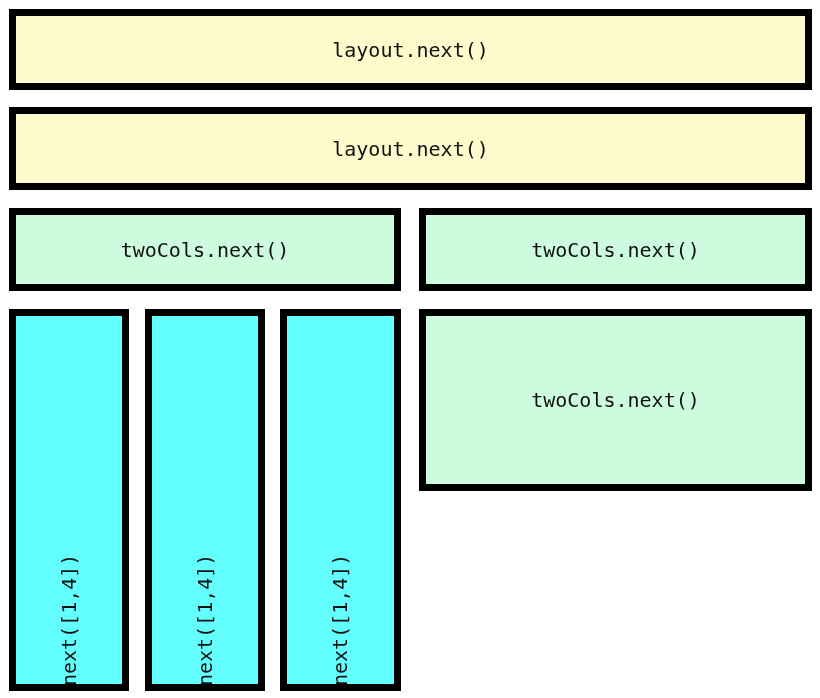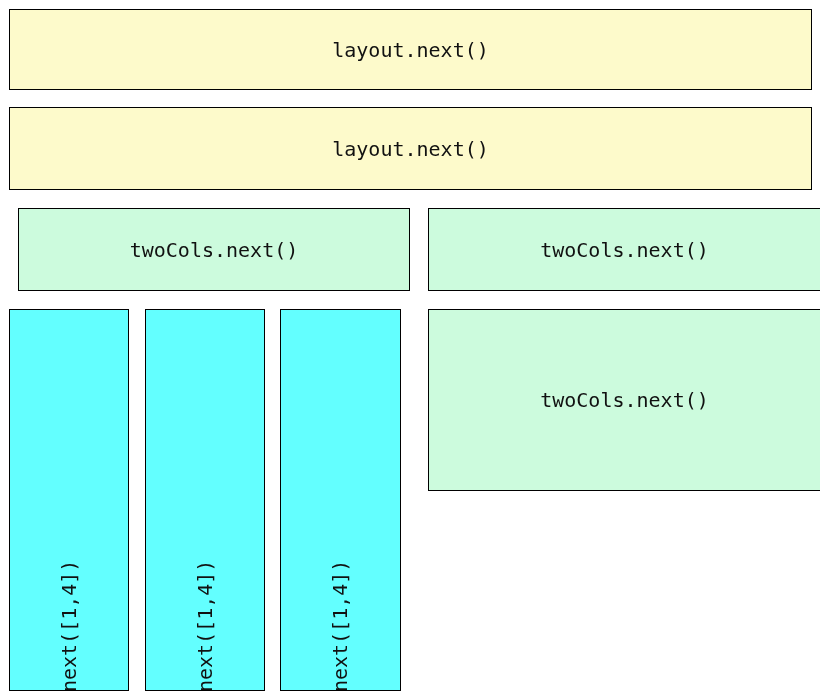--- a/index.html
+++ b/index.html
@@ -19,38 +19,38 @@
     position: absolute;
     left: 0;
     top: 0;
     width: 820px;
     height: 698px;
     background: #ffffff;
   }
   .cell {
     position: absolute;
     box-sizing: border-box;
-    border: 1px solid #0369a1;
+    border: 7px solid #0369a1;
     display: flex;
     align-items: center;
     justify-content: center;
     overflow: hidden;
   }
   .cell-label {
     font-family: "DejaVu Sans Mono", "Liberation Mono", monospace;
     font-size: 20px;
     line-height: 1;
     color: #111111;
     white-space: nowrap;
     letter-spacing: 0px;
   }
   
   .cell.tone-yellow { background: #fdfacb; }
   
-  .cell.tone-green  { background: #ccfbdd; margin-left: 9px; }
+  .cell.tone-green  { background: #ccfbdd; }
   
   .cell.tone-cyan   { background: #63ffff; }
 
   
   .cell.vertical {
     align-items: flex-end;
     justify-content: center;
     padding-bottom: 18px;
   }
   .cell.vertical .cell-label {

